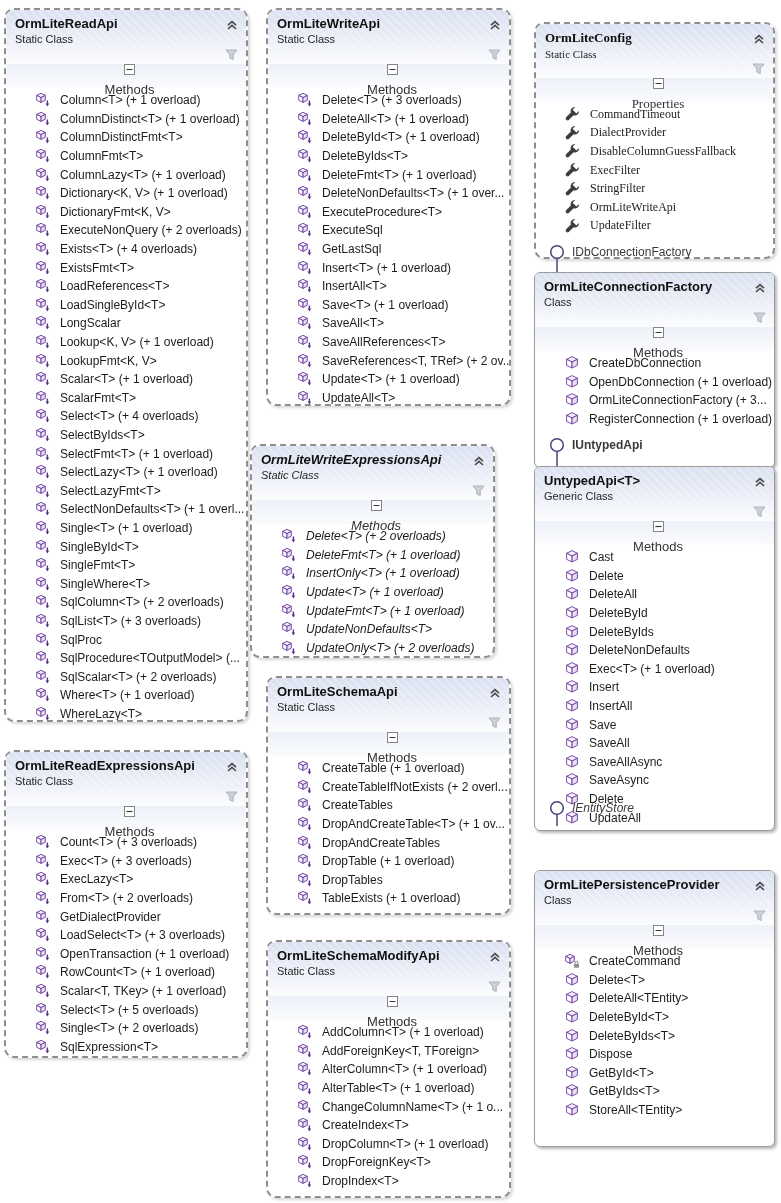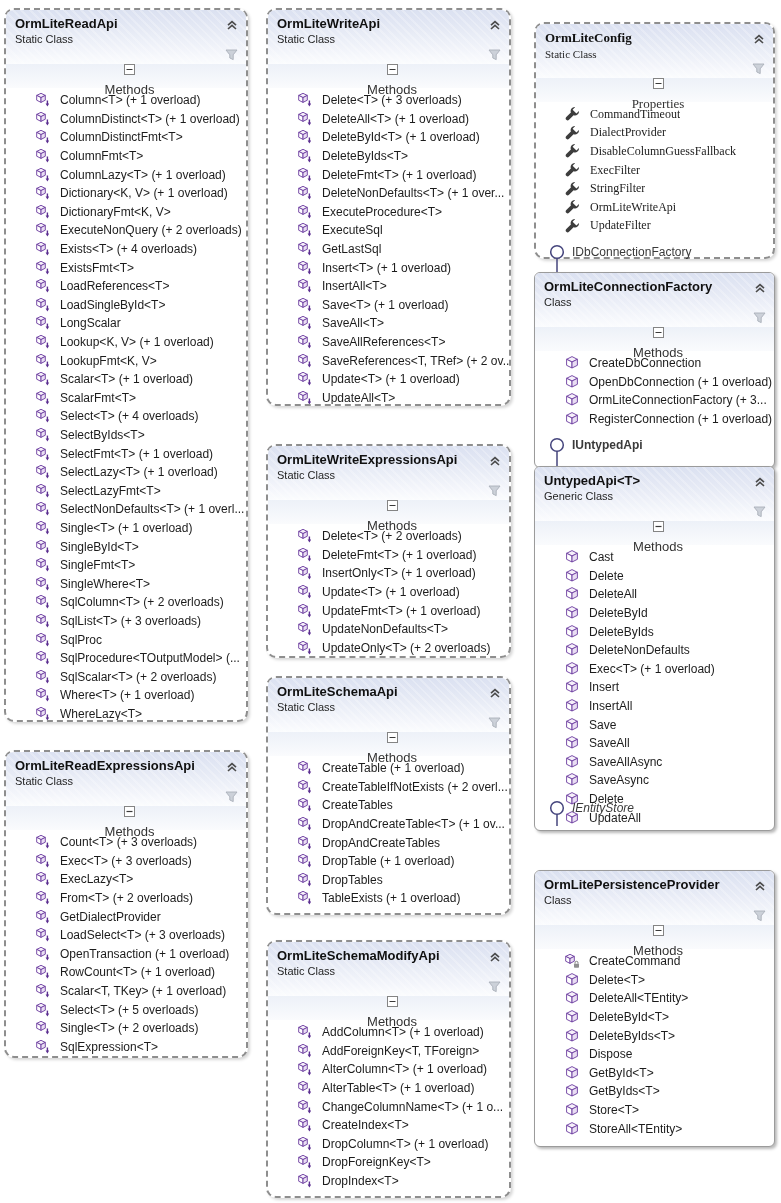--- a/index.html
+++ b/index.html
@@ -872,21 +872,21 @@
               <path d="M1.7 3.4 L6 5.6 V10.4 L1.7 8.2 Z" fill="#ffffff" stroke="#6a3a9e" stroke-width="0.9" stroke-linejoin="round"></path>
               <path d="M10.3 3.4 L6 5.6 V10.4 L10.3 8.2 Z" fill="#e9ddf3" stroke="#6a3a9e" stroke-width="0.9" stroke-linejoin="round"></path>
               <line x1="12.4" y1="8.6" x2="12.4" y2="12.2" stroke="#5b2e90" stroke-width="1.4"></line>
               <path d="M10.6 11.4 L14.2 11.4 L12.4 14.4 Z" fill="#5b2e90"></path>
             </svg>
           </span>
           <span class="mlabel">UpdateAll&lt;T&gt;</span>
         </div>
       </div>
     </div>
-  <div class="class-box static-box" style="left:266px; top:444px; width:245px; height:214px;">
+  <div class="class-box static-box" style="left:250px; top:444px; width:245px; height:214px;font-style:italic;">
       <div class="hdr">
         <div class="title">OrmLiteWriteExpressionsApi</div>
         <div class="subtitle">Static Class</div>
         <span class="icon collapse-icon">
           <svg width="14" height="14" viewBox="0 0 14 14">
             <path d="M3 7.2 L7 3.6 L11 7.2" fill="none" stroke="#4b4b4b" stroke-width="1.6"></path>
             <path d="M3 11 L7 7.4 L11 11" fill="none" stroke="#4b4b4b" stroke-width="1.6"></path>
           </svg>
         </span>
         <span class="icon filter-icon">
@@ -1681,30 +1681,20 @@
         </div>
         <div class="member">
           <span class="icon method-icon">
             <svg width="16" height="16" viewBox="0 0 16 16">
               <path d="M8 1.6 L13.4 4.3 L8 7 L2.6 4.3 Z" fill="#f6f0fa" stroke="#6a3a9e" stroke-width="0.9" stroke-linejoin="round"></path>
               <path d="M2.6 4.3 L8 7 V13 L2.6 10.3 Z" fill="#ffffff" stroke="#6a3a9e" stroke-width="0.9" stroke-linejoin="round"></path>
               <path d="M13.4 4.3 L8 7 V13 L13.4 10.3 Z" fill="#e9ddf3" stroke="#6a3a9e" stroke-width="0.9" stroke-linejoin="round"></path>
             </svg>
           </span>
           <span class="mlabel">GetByIds&lt;T&gt;</span>
-        </div>
-        <div class="member">
-          <span class="icon method-icon">
-            <svg width="16" height="16" viewBox="0 0 16 16">
-              <path d="M8 1.6 L13.4 4.3 L8 7 L2.6 4.3 Z" fill="#f6f0fa" stroke="#6a3a9e" stroke-width="0.9" stroke-linejoin="round"></path>
-              <path d="M2.6 4.3 L8 7 V13 L2.6 10.3 Z" fill="#ffffff" stroke="#6a3a9e" stroke-width="0.9" stroke-linejoin="round"></path>
-              <path d="M13.4 4.3 L8 7 V13 L13.4 10.3 Z" fill="#e9ddf3" stroke="#6a3a9e" stroke-width="0.9" stroke-linejoin="round"></path>
-            </svg>
-          </span>
-          <span class="mlabel">Store&lt;T&gt;</span>
         </div>
         <div class="member">
           <span class="icon method-icon">
             <svg width="16" height="16" viewBox="0 0 16 16">
               <path d="M8 1.6 L13.4 4.3 L8 7 L2.6 4.3 Z" fill="#f6f0fa" stroke="#6a3a9e" stroke-width="0.9" stroke-linejoin="round"></path>
               <path d="M2.6 4.3 L8 7 V13 L2.6 10.3 Z" fill="#ffffff" stroke="#6a3a9e" stroke-width="0.9" stroke-linejoin="round"></path>
               <path d="M13.4 4.3 L8 7 V13 L13.4 10.3 Z" fill="#e9ddf3" stroke="#6a3a9e" stroke-width="0.9" stroke-linejoin="round"></path>
             </svg>
           </span>
           <span class="mlabel">StoreAll&lt;TEntity&gt;</span>

